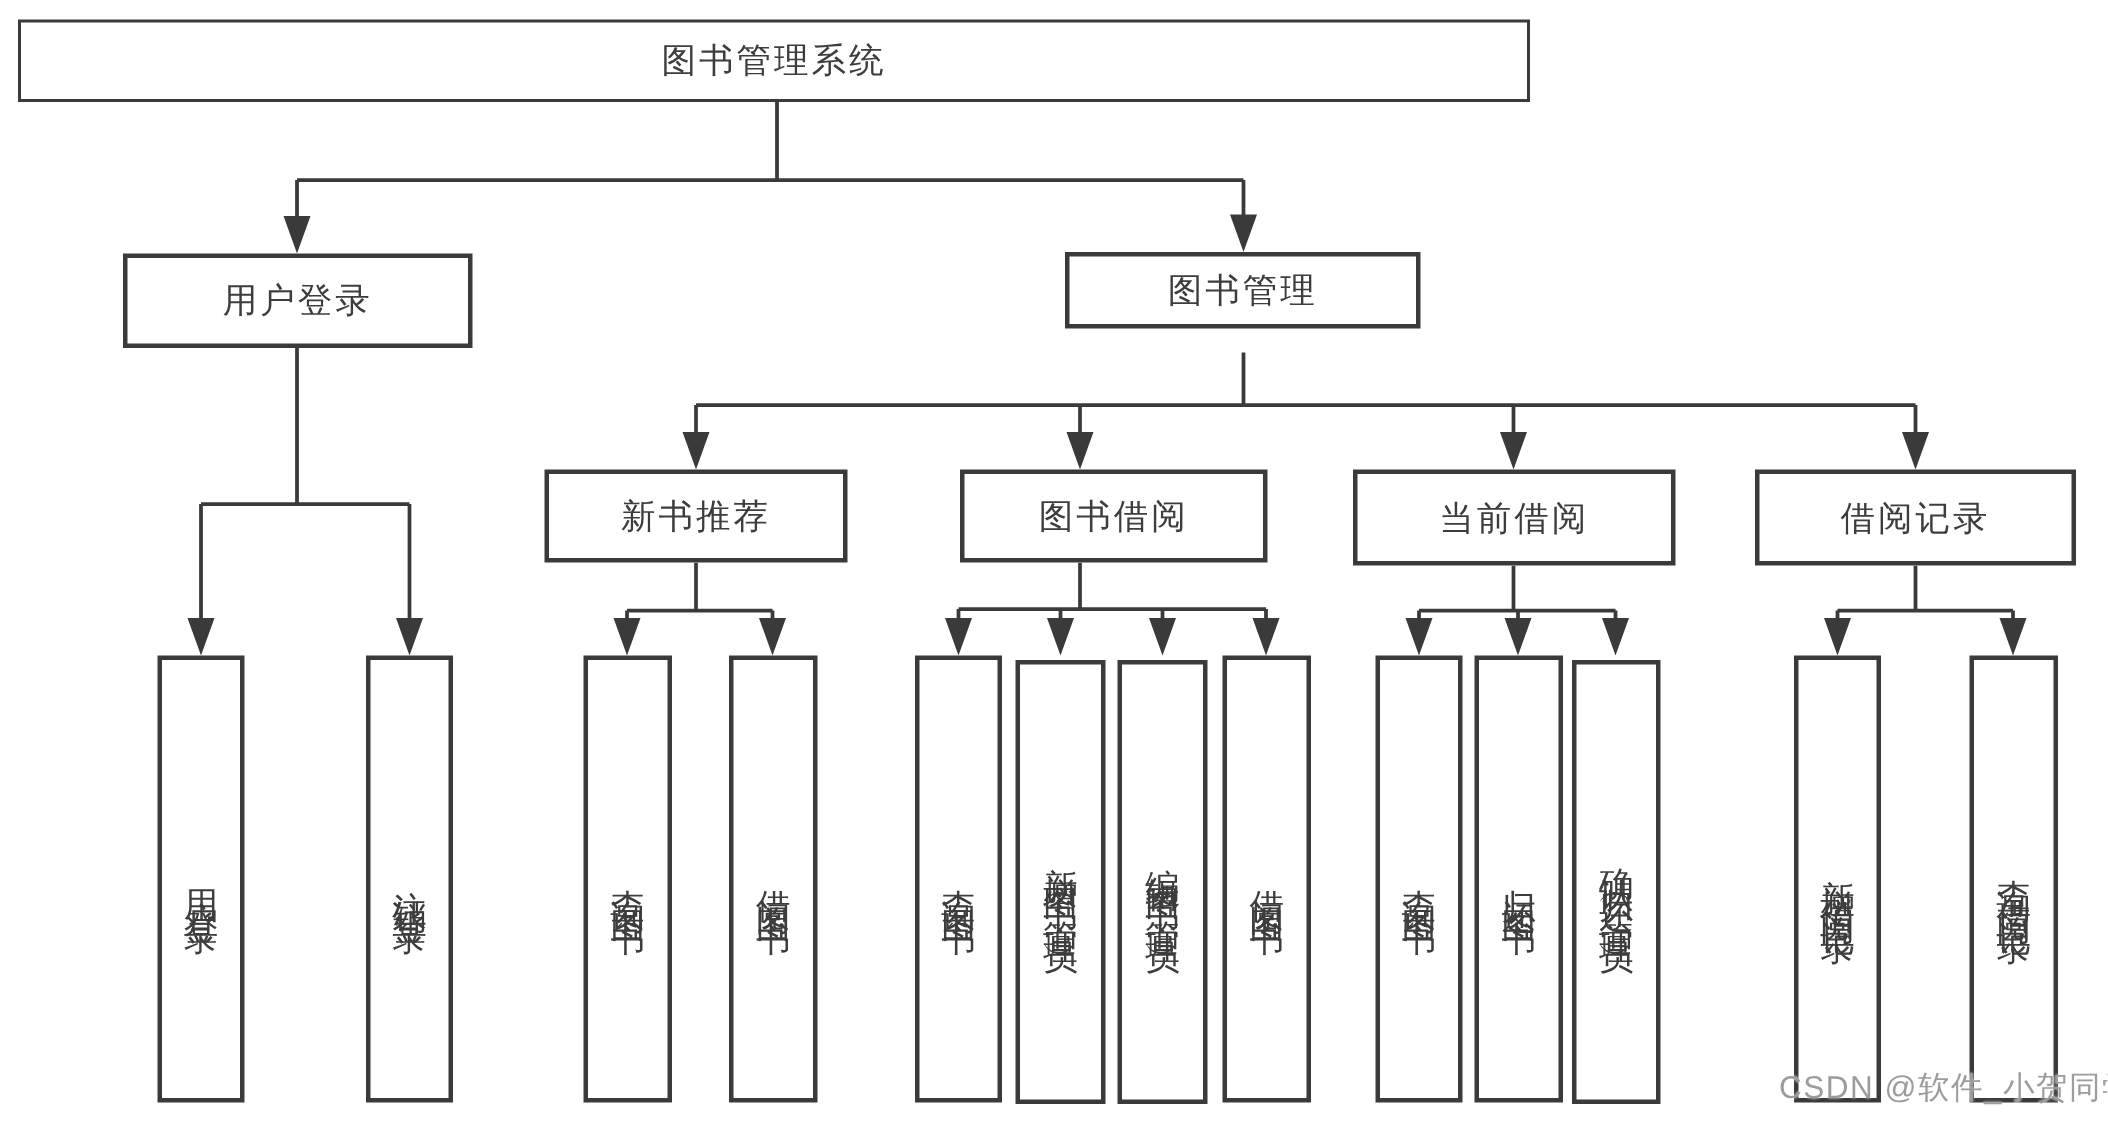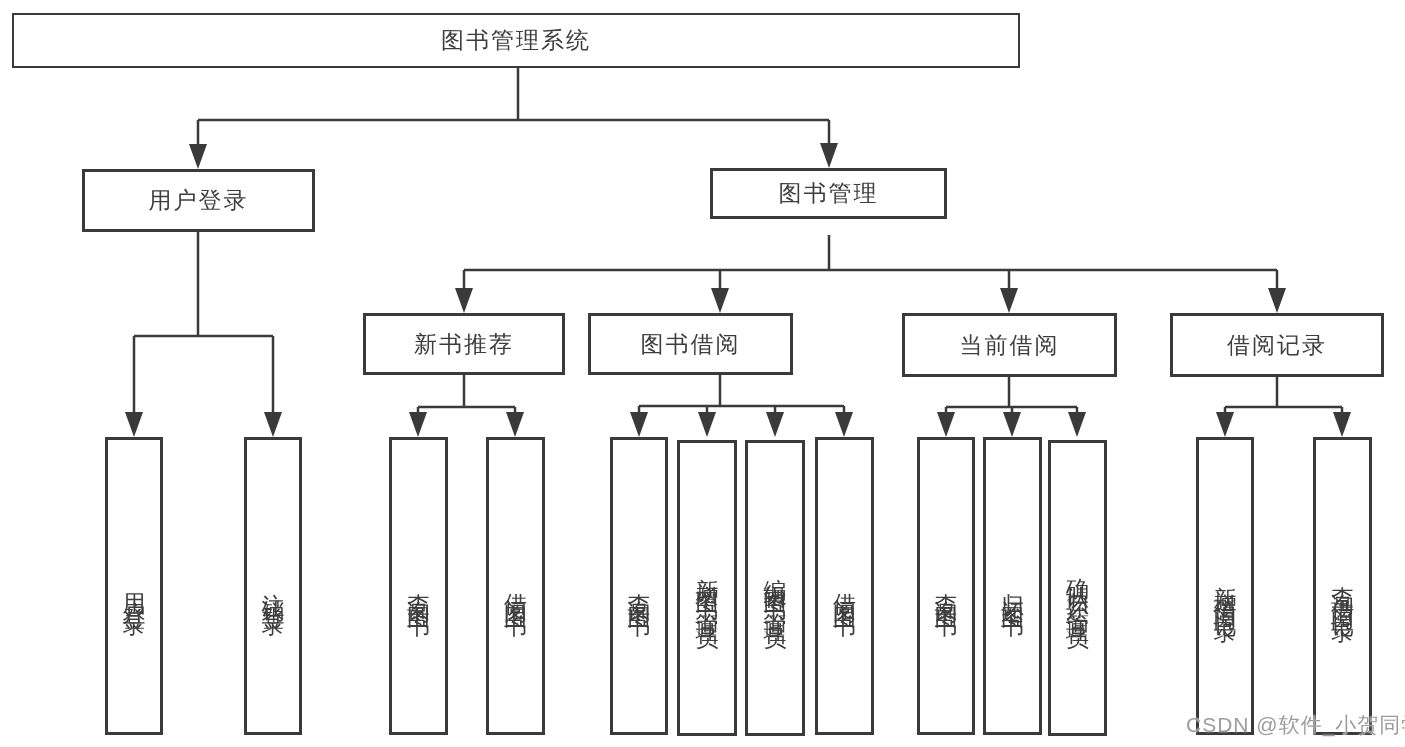--- a/index.html
+++ b/index.html
@@ -76,21 +76,21 @@
              M1216,412 L1234,412 L1225,437 Z
              M1333,412 L1351,412 L1342,437 Z"></path>
   </svg>
 
   <div class="node root-node" style="left:12px;top:13px;width:1008px;height:55px;">图书管理系统</div>
 
   <div class="node" style="left:82px;top:169px;width:233px;height:63px;">用户登录</div>
   <div class="node" style="left:710px;top:168px;width:237px;height:51px;">图书管理</div>
 
   <div class="node" style="left:363px;top:313px;width:202px;height:62px;">新书推荐</div>
-  <div class="node" style="left:588px;top:313px;width:205px;height:62px;">图书借阅</div>
+  <div class="node" style="left:640px;top:313px;width:205px;height:62px;">图书借阅</div>
   <div class="node" style="left:902px;top:313px;width:215px;height:64px;">当前借阅</div>
   <div class="node" style="left:1170px;top:313px;width:214px;height:64px;">借阅记录</div>
 
   <div class="node v-node" style="left:105px;top:437px;width:58px;height:298px;">用户登录</div>
   <div class="node v-node" style="left:244px;top:437px;width:58px;height:298px;">注销登录</div>
 
   <div class="node v-node" style="left:389px;top:437px;width:59px;height:298px;">查询图书</div>
   <div class="node v-node" style="left:486px;top:437px;width:59px;height:298px;">借阅图书</div>
 
   <div class="node v-node" style="left:610px;top:437px;width:58px;height:298px;">查询图书</div>

